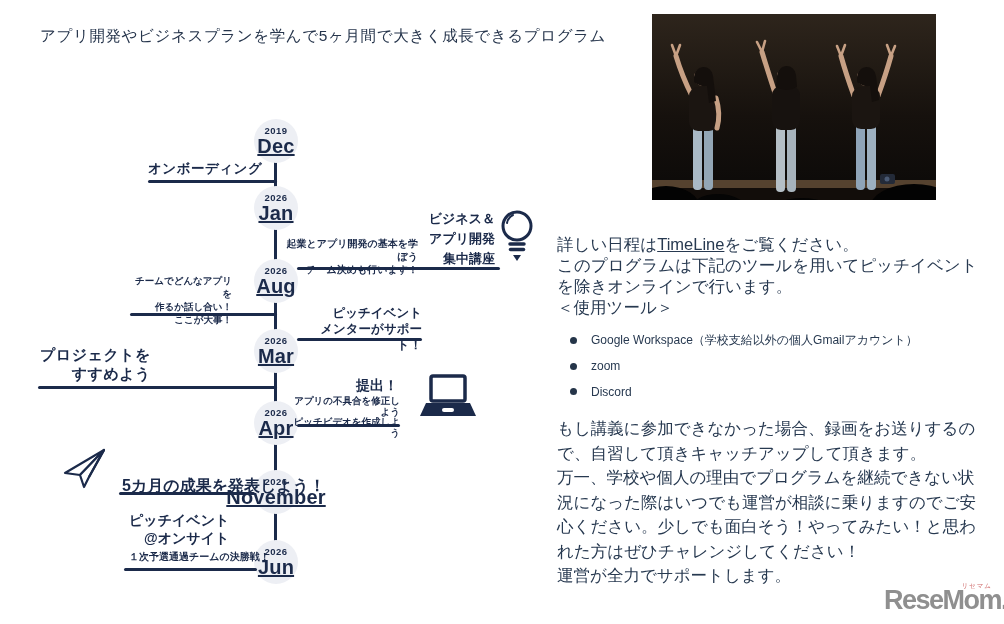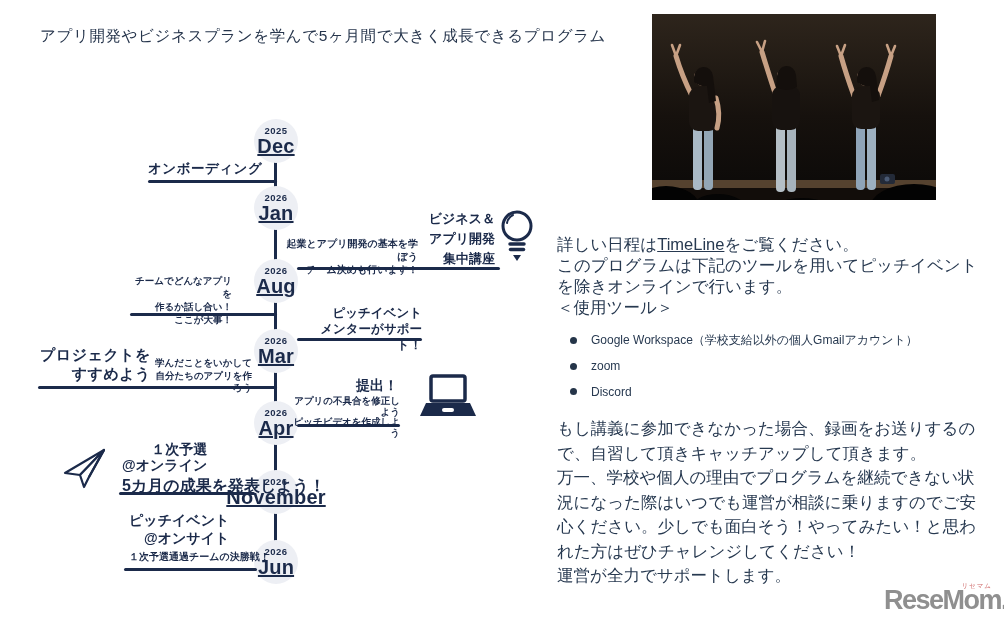--- a/index.html
+++ b/index.html
@@ -104,21 +104,21 @@
       <ellipse cx="150" cy="200" rx="34" ry="16" fill="#040404"></ellipse>
       <ellipse cx="262" cy="194" rx="44" ry="24" fill="#030303"></ellipse>
       <rect x="228" y="160" width="15" height="10" rx="2" fill="#232a38"></rect>
       <circle cx="235" cy="165" r="2.5" fill="#4a5a74"></circle>
     </svg>
   </div>
 
   <div class="tl-axis"></div>
 
   <div class="node" style="top:119px">
-    <span class="yr">2025</span>
+    <span class="yr">2019</span>
     <span class="mo">Dec</span>
   </div>
   <div class="node" style="top:186px">
     <span class="yr">2026</span>
     <span class="mo">Jan</span>
   </div>
   <div class="node" style="top:259px">
     <span class="yr">2026</span>
     <span class="mo">Aug</span>
   </div>
@@ -178,24 +178,20 @@
 
   <div class="tl-text w800 right" style="left:297px;top:305px;width:125px;font-size:12.5px;line-height:16px">
     <div>ピッチイベント</div>
     <div>メンターがサポート！</div>
   </div>
 
   <div class="tl-text w800" style="left:40px;top:345px;font-size:15px;line-height:19px;letter-spacing:.5px">
     <div>プロジェクトを</div>
     <div>すすめよう</div>
   </div>
-  <div class="tl-text w700 center" style="left:152px;top:357px;width:100px;font-size:9.5px;line-height:12.5px">
-    <div>学んだことをいかして</div>
-    <div>自分たちのアプリを作ろう</div>
-  </div>
 
   <div class="tl-text w800" style="left:356px;top:377px;font-size:14px">提出！</div>
   <div class="tl-text w700 right" style="left:290px;top:396px;width:110px;font-size:9.5px;line-height:10.5px">
     <div>アプリの不具合を修正しよう</div>
     <div>ピッチビデオを作成しよう</div>
   </div>
   <span class="icon" style="left:416px;top:373px">
     <svg width="64" height="48" viewBox="0 0 64 48">
       <rect x="15" y="3" width="34" height="25" rx="2" fill="#ffffff" stroke="#1b2a4a" stroke-width="3.5"></rect>
       <path d="M10,30 L54,30 L60,43 L4,43 Z" fill="#1b2a4a"></path>
@@ -203,24 +199,20 @@
     </svg>
   </span>
 
   <span class="icon" style="left:62px;top:446px">
     <svg width="46" height="44" viewBox="0 0 46 44">
       <path d="M42,4 L3,27 L18,29 Z" fill="#ffffff" stroke="#1b2a4a" stroke-width="2.2" stroke-linejoin="round"></path>
       <path d="M42,4 L18,29 L22,41 L27,31 Z" fill="#ffffff" stroke="#1b2a4a" stroke-width="2.2" stroke-linejoin="round"></path>
       <path d="M42,4 L27,31" fill="none" stroke="#1b2a4a" stroke-width="2.2"></path>
     </svg>
   </span>
-  <div class="tl-text w800" style="left:122px;top:441px;font-size:14px;line-height:16px">
-    <div>１次予選</div>
-    <div>@オンライン</div>
-  </div>
   <div class="tl-text w700" style="left:122px;top:476px;font-size:16px">5カ月の成果を発表しよう！</div>
 
   <div class="tl-text w800" style="left:129px;top:511px;font-size:14px;line-height:18px">
     <div>ピッチイベント</div>
     <div>@オンサイト</div>
   </div>
   <div class="tl-text w700" style="left:129px;top:550px;font-size:10px">１次予選通過チームの決勝戦！</div>
 
   <div class="p1">
     <div>

